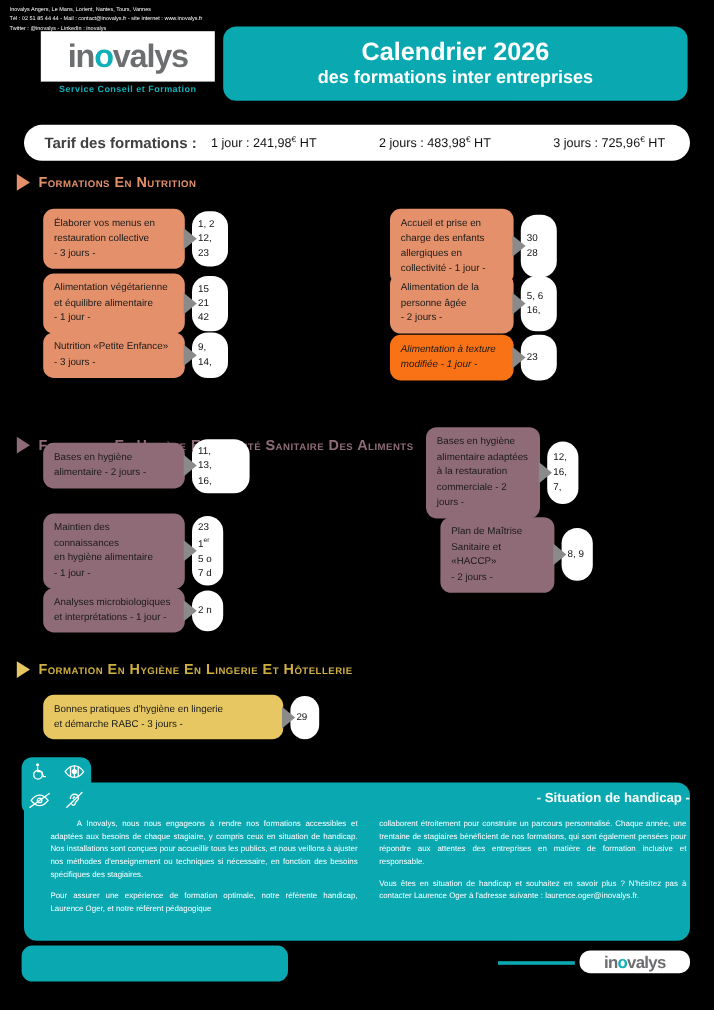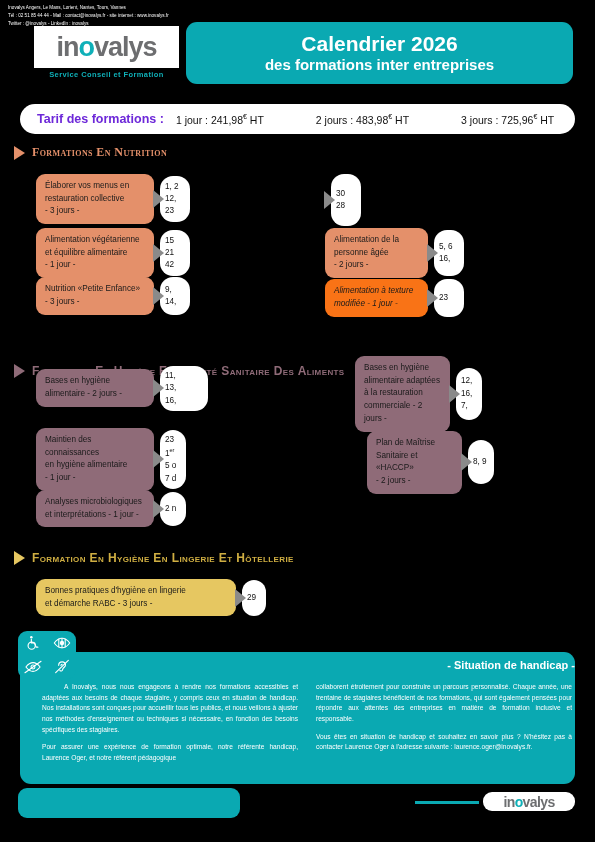--- a/index.html
+++ b/index.html
@@ -32,21 +32,21 @@
   }
   .title-main{font-size:21px;font-weight:700;line-height:1.1;}
   .title-sub{font-size:15px;font-weight:700;line-height:1.2;margin-top:1px;}
 
   
   .tarif{
     position:absolute;left:20px;top:104px;width:555px;height:30px;
     background:#fff;border-radius:15px;
     display:flex;align-items:center;
   }
-  .tarif-label{font-size:12.5px;font-weight:700;color:#6d28d9;margin-left:17px;}
+  .tarif-label{font-size:12.5px;font-weight:700;color:#404040;margin-left:17px;}
   .tarif-item{font-size:10.5px;color:#111;white-space:nowrap;}
   .tarif i{font-style:normal;font-size:7px;vertical-align:super;}
   .t1{margin-left:12px;}
   .t2{margin-left:52px;}
   .t3{margin-left:52px;}
 
   
   .sec-head{position:absolute;display:flex;align-items:center;}
   .sec-arrow{
     width:0;height:0;border-style:solid;
@@ -147,21 +147,21 @@
   </div>
 
   <div class="tarif">
     <span class="tarif-label">Tarif des formations :</span>
     <span class="tarif-item t1">1 jour : 241,98<i>€</i> HT</span>
     <span class="tarif-item t2">2 jours : 483,98<i>€</i> HT</span>
     <span class="tarif-item t3">3 jours : 725,96<i>€</i> HT</span>
   </div>
 
   <div id="sections-host">
-      <div class="sec-head" style="left: 14px; top: 145px; font-family: Liberation Serif, serif;">
+      <div class="sec-head" style="left: 14px; top: 145px;">
         <span class="sec-arrow" style="border-color: transparent transparent transparent rgb(228, 144, 106);"></span>
         <span class="sec-title" style="color: rgb(228, 144, 106);">Formations en nutrition</span>
       </div>
       <div class="row" style="left: 36px; top: 174px;">
         <div class="course" style="background: rgb(228, 144, 106); width: 118px; min-height: 40px;">Élaborer vos menus en<br>restauration collective<br>- 3 jours -</div>
         <div class="pointer"></div>
         <div class="dates" style="width: 30px; min-height: 46px;">
           <span>1, 2</span>
           <span>12,</span>
           <span>23</span>
@@ -178,20 +178,21 @@
       </div>
       <div class="row" style="left: 36px; top: 277px;">
         <div class="course" style="background: rgb(228, 144, 106); width: 118px; min-height: 32px;">Nutrition «Petite Enfance»<br>- 3 jours -</div>
         <div class="pointer"></div>
         <div class="dates" style="width: 30px; min-height: 38px;">
           <span>9,</span>
           <span>14,</span>
         </div>
       </div>
       <div class="row" style="left: 325px; top: 174px;">
+        <div class="course" style="background: rgb(228, 144, 106); width: 103px; min-height: 46px;">Accueil et prise en<br>charge des enfants<br>allergiques en<br>collectivité - 1 jour -</div>
         <div class="pointer"></div>
         <div class="dates" style="width: 30px; min-height: 52px;">
           <span>30</span>
           <span>28</span>
         </div>
       </div>
       <div class="row" style="left: 325px; top: 228px;">
         <div class="course" style="background: rgb(228, 144, 106); width: 103px; min-height: 40px;">Alimentation de la<br>personne âgée<br>- 2 jours -</div>
         <div class="pointer"></div>
         <div class="dates" style="width: 30px; min-height: 46px;">

